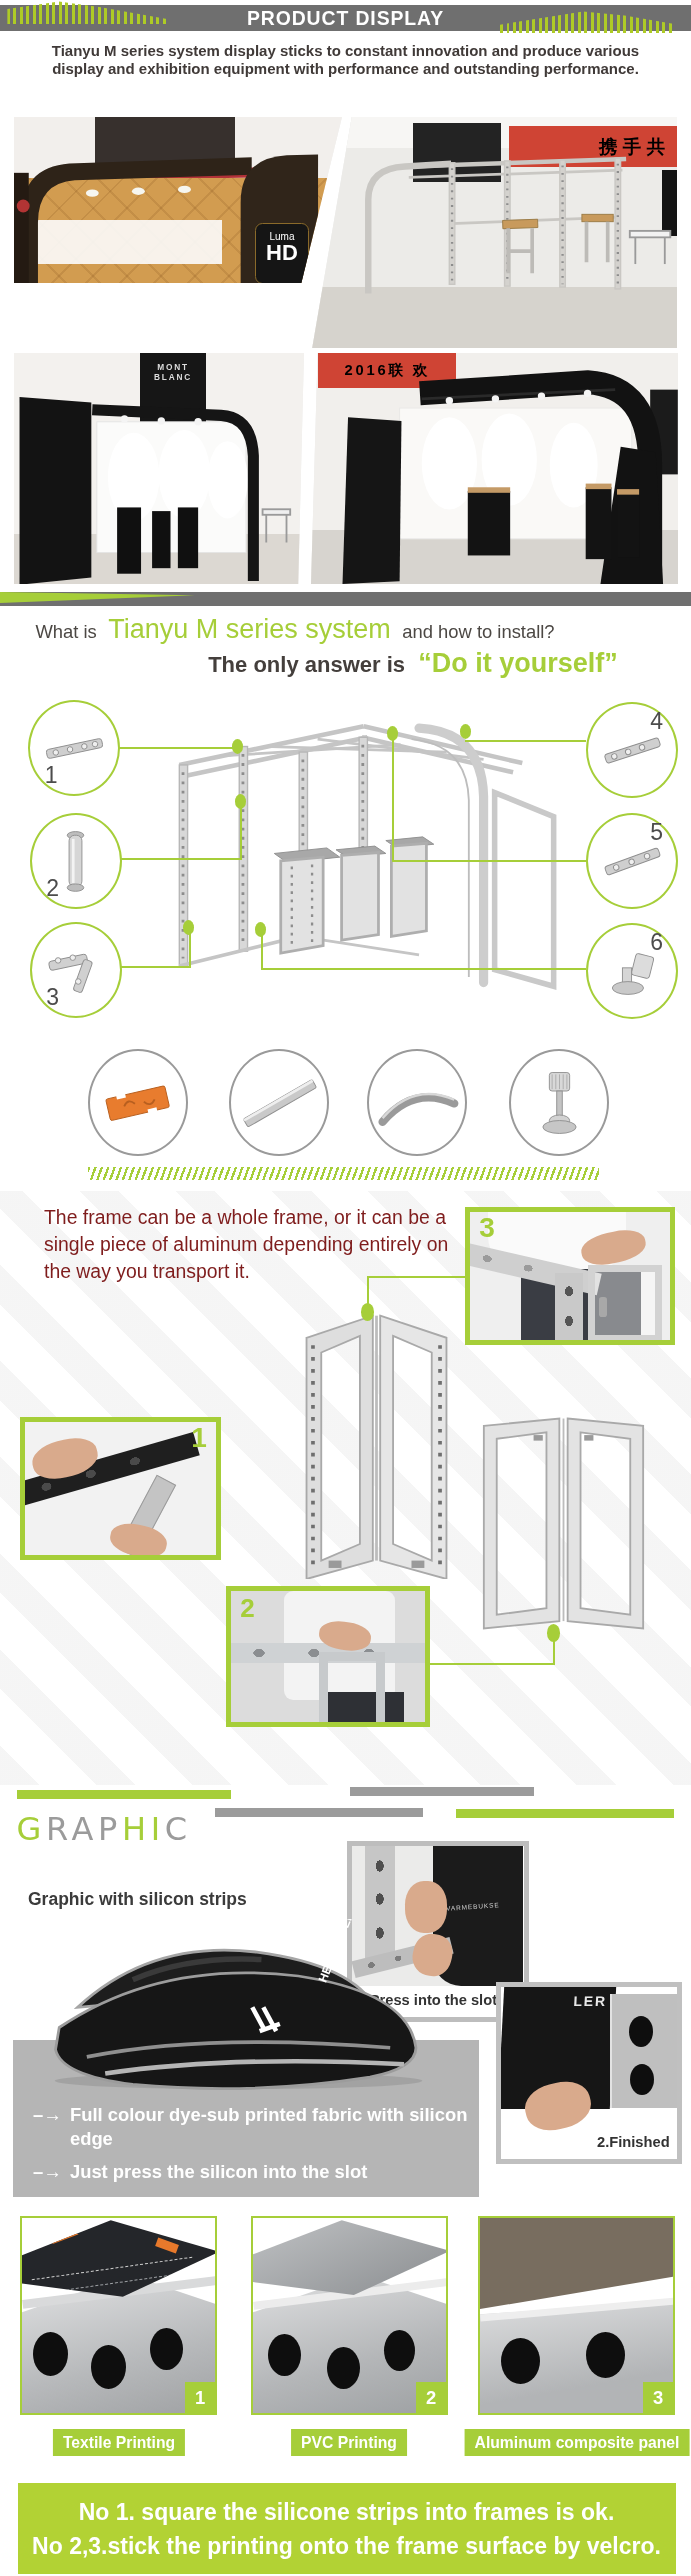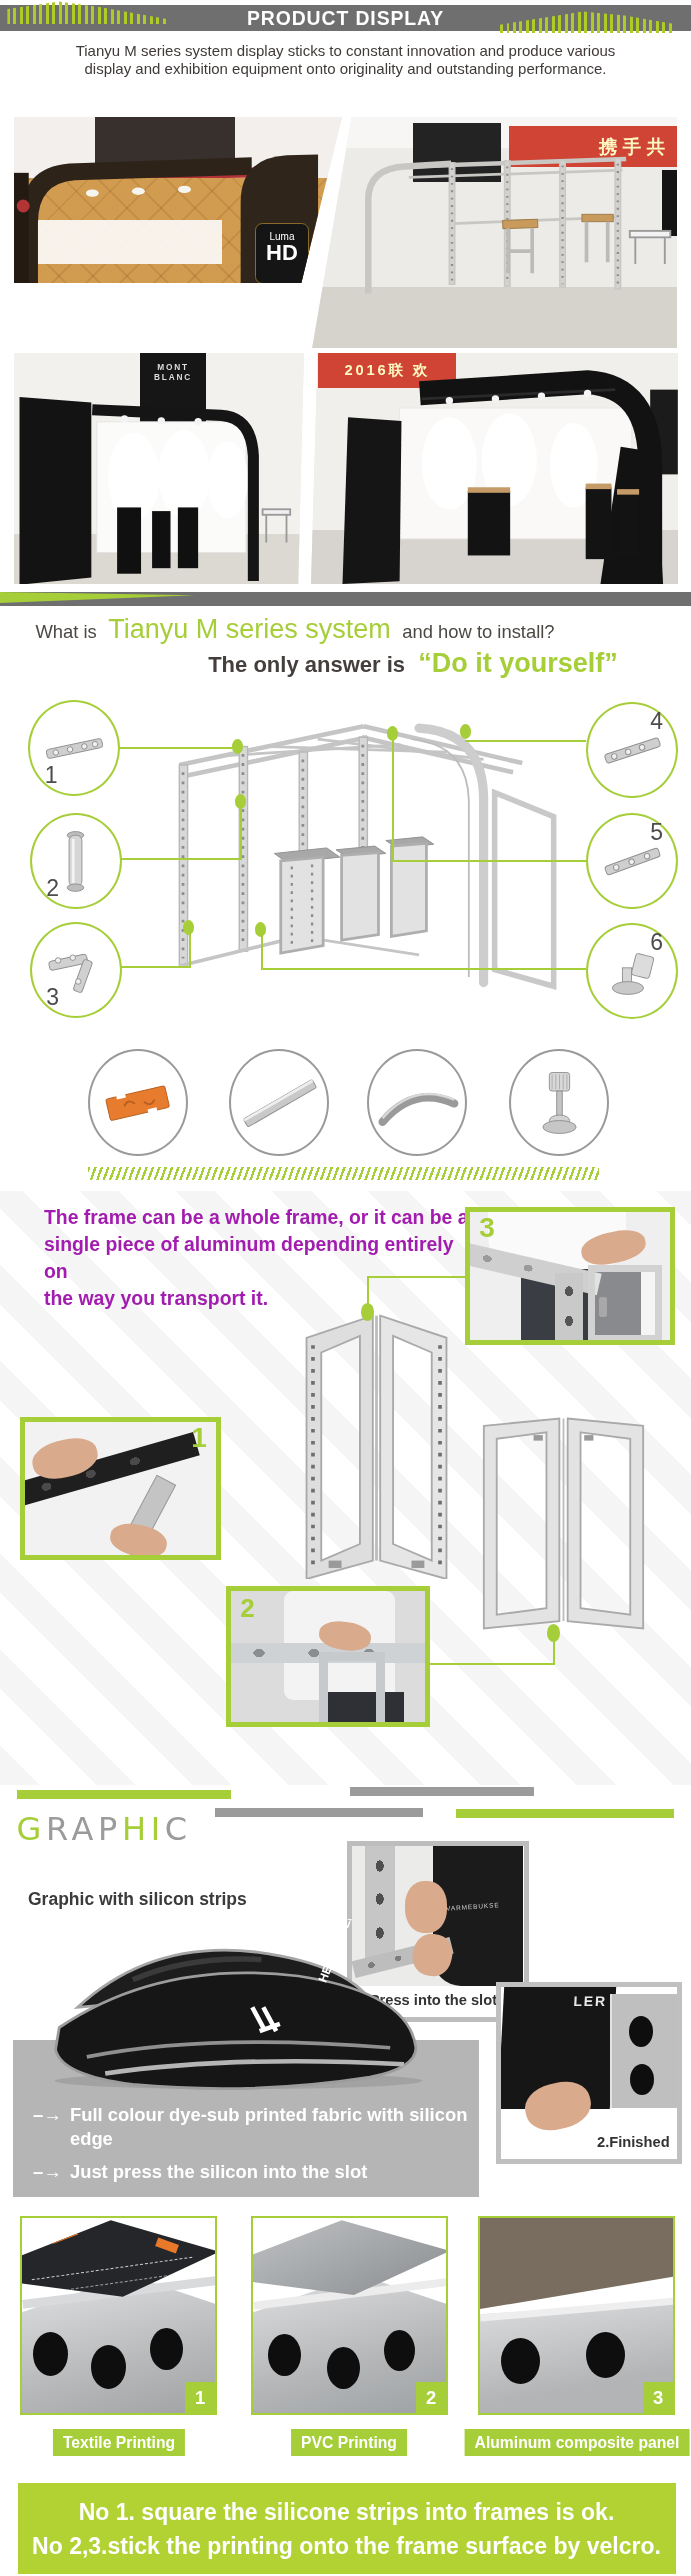--- a/index.html
+++ b/index.html
@@ -8,32 +8,32 @@
   .abs{position:absolute;}
   
   .banner{left:0;top:4.6px;width:691px;height:26px;background:#6f6f6f;}
   .banner-title{width:100%;text-align:center;line-height:26px;color:#fff;font-size:19.4px;
                 font-weight:bold;letter-spacing:0.9px;}
   .stripes{background:repeating-linear-gradient(90deg,#aecb26 0 2.8px,transparent 2.8px 6.5px);}
   .stripesL{left:7.4px;top:0;width:161px;height:24px;
             clip-path:polygon(0 100%,0 38%,32% 6%,58% 30%,100% 80%,100% 100%);}
   .stripesR{left:500px;top:11px;width:173px;height:22px;
             clip-path:polygon(0 62%,48% 2%,72% 20%,100% 58%,100% 100%,0 100%);}
-  .intro{left:0;top:42px;width:691px;text-align:center;font-size:15px;font-weight:normal;
+  .intro{left:0;top:42px;width:691px;text-align:center;font-size:15px;font-weight:bold;
          color:#403a38;line-height:18.4px;}
   
   .photo{overflow:hidden;background:#eee;}
   .ph1L{left:14px;top:117px;width:328px;height:166px;clip-path:polygon(0 0,100% 0,87.6% 100%,0 100%);}
   .ph1R{left:304px;top:117px;width:373px;height:231px;clip-path:polygon(12.8% 0,100% 0,100% 100%,2.2% 100%);}
   .ph2L{left:14px;top:353px;width:290px;height:231px;clip-path:polygon(0 0,100% 0,98% 100%,0 100%);}
   .ph2R{left:311px;top:353px;width:367px;height:231px;clip-path:polygon(1.8% 0,100% 0,100% 100%,0 100%);}
   .sign{background:#151515;border:0.9px solid #8a6a2a;border-radius:7.4px;text-align:center;color:#fff;}
   .sign .s-top{font-size:10px;margin-top:7.4px;}
   .sign .s-hd{font-size:22px;font-weight:bold;line-height:22px;}
-  .redbanner{background:#cf4434;color:#fef9c3;font-weight:bold;overflow:hidden;}
+  .redbanner{background:#cf4434;color:#000000;font-weight:bold;overflow:hidden;}
   
   .divbar{left:0;top:592px;width:691px;height:14px;background:#6f6f6f;}
   .divwedge{left:0;top:592px;width:195px;height:11px;background:#a6ce39;
             clip-path:polygon(0 0,100% 30%,0 100%);}
   .q1{left:0;top:612px;width:590px;text-align:center;line-height:35px;}
   .q1 .qp{font-size:18.4px;color:#4c4844;}
   .q1 .qh{font-size:27px;color:#a6ce39;margin:0 7.4px;}
   .q2{left:155px;top:647px;width:516px;text-align:center;line-height:33px;}
   .q2 .qp{font-size:22px;font-weight:bold;color:#443f3c;}
   .q2 .qh{font-size:27px;font-weight:bold;color:#a6ce39;margin-left:9.2px;}
@@ -42,21 +42,21 @@
            display:flex;align-items:center;justify-content:center;}
   .callout .num{position:absolute;font-size:23px;color:#4c4c4c;}
   .numBL{left:14.7px;bottom:5.5px;} .numTR{right:13px;top:3.7px;}
   .gcall{width:96px;height:103px;border:2.8px solid #9a9a9a;border-radius:50%;background:#fff;
          display:flex;align-items:center;justify-content:center;}
   .gline{background:#a6ce39;} .gdot{background:#a6ce39;border-radius:50%;}
   .hatch{left:88px;top:1167px;width:511px;height:13px;
          background:repeating-linear-gradient(110deg,#a6ce39 0 2.3px,transparent 2.3px 6px);}
   
   .stripebg{background:repeating-linear-gradient(45deg,rgba(175,175,175,.12) 0 28px,transparent 28px 68px);}
-  .transport{left:44px;top:1204px;width:433px;font-size:19.4px;font-weight:bold;color:#a21caf;line-height:27px;}
+  .transport{left:44px;top:1204px;width:433px;font-size:19.4px;font-weight:normal;color:#7f1d1d;line-height:27px;}
   .gphoto{border:5.5px solid #a6ce39;background:#efefef;box-sizing:border-box;overflow:hidden;}
   .stepnum{position:absolute;color:#a6ce39;font-size:28px;font-weight:bold;z-index:5;}
   .hand{background:#d9aa8c;border-radius:45%;}
   
   .bar{height:9.2px;} .bar-green{background:#a6ce39;} .bar-gray{background:#9b9b9b;}
   .gtitle{left:16.6px;top:1810px;font-size:32px;letter-spacing:4.6px;font-family:"DejaVu Sans",sans-serif;}
   .gtitle .c-green{color:#a6ce39;} .gtitle .c-gray{color:#9b9b9b;}
   .subtitle{left:28px;top:1889px;font-size:17.5px;font-weight:bold;color:#3b3b3b;}
   .grayrect{left:13px;top:2040px;width:466px;height:157px;background:#b5b5b5;}
   .stepphoto{border:5.5px solid #bdbdbd;background:#fff;box-sizing:border-box;overflow:hidden;}
@@ -78,21 +78,21 @@
 
 <div class="page">
 
   <div class="abs banner"></div>
   <div class="abs stripes stripesL"></div>
   <div class="abs stripes stripesR"></div>
   <div class="abs banner-title" style="left:0;top:4.6px;">PRODUCT DISPLAY</div>
 
   <div class="abs intro">
     <div>Tianyu M series  system display sticks to constant innovation and produce various</div>
-    <div>display and exhibition equipment onto originality and outstanding performance.</div>
+    <div>display and exhibition equipment with performance and outstanding performance.</div>
   </div>
 
   <div class="abs photo ph1L">
     <div class="abs" style="left:0;top:0;width:328px;height:111px;background:#f2efec;"></div>
     <div class="abs" style="left:81px;top:0;width:140px;height:53px;background:#37302d;"></div>
     <div class="abs" style="left:37px;top:52px;width:241px;height:10px;background:#b23238;transform:rotate(-1deg);"></div>
     <div class="abs" style="left:0;top:61px;width:328px;height:122px;background:#d29c50;
          background-image:repeating-linear-gradient(45deg,rgba(120,70,20,.16) 0 1.8px,transparent 1.8px 24px),
                           repeating-linear-gradient(-45deg,rgba(120,70,20,.16) 0 1.8px,transparent 1.8px 24px);"></div>
     <div class="abs" style="left:0;top:103px;width:208px;height:44px;background:rgba(252,252,252,.9);"></div>

